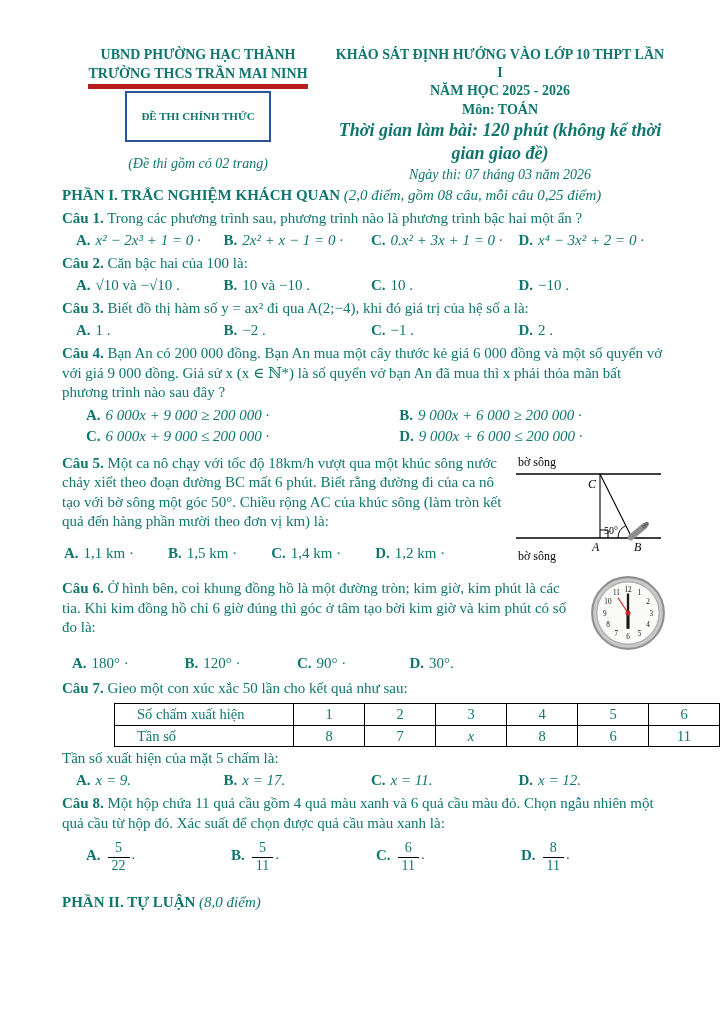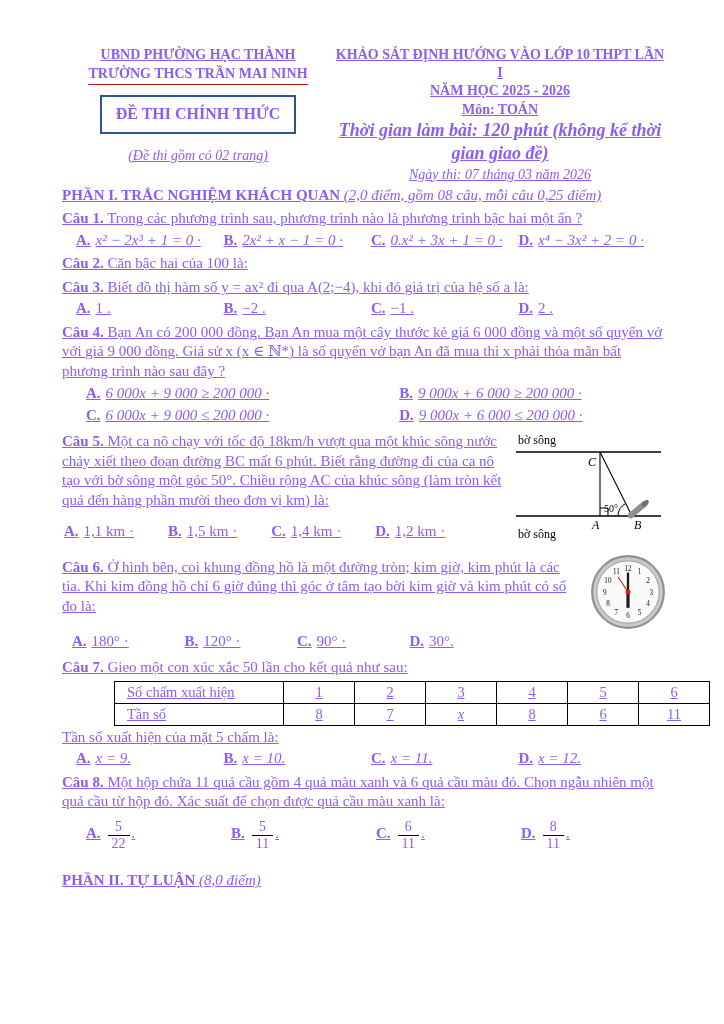--- a/index.html
+++ b/index.html
@@ -1,30 +1,30 @@
 <!DOCTYPE html>
 <html><head>
 <meta charset="utf-8">
 <style>
   html,body{margin:0;padding:0;background:#ffffff;}
   .page{
     width:724px;height:912px;box-sizing:border-box;
     padding:46px 58px 0 62px;
     font-family:"Liberation Serif","DejaVu Serif",serif;
-    font-size:15px;line-height:1.3;color:#8b5cf6;
-    position:relative;overflow:hidden;background:#fff;text-decoration:underline;
+    font-size:15px;line-height:1.3;color:#0f766e;
+    position:relative;overflow:hidden;background:#fff;
   }
   .bold{font-weight:bold}
   .italic{font-style:italic}
   .header{display:flex;}
   .h-left{width:272px;text-align:center;}
   .h-right{flex:1;text-align:center;}
   .h-left .org,.h-left .school{font-weight:bold;font-size:14px;}
-  .h-left .school{display:inline-block;border-bottom:1px solid #b91c1c;padding-bottom:1px;}
-  .exam-box{display:inline-block;border:2px solid #2e5496;padding:7px 14px;margin-top:10px;font-weight:bold;font-size:16px;}
+  .h-left .school{display:inline-block;border-bottom:5px solid #b91c1c;padding-bottom:1px;}
+  .exam-box{display:inline-block;border:2px solid #2e5496;padding:16px 14px;margin-top:2px;font-weight:bold;font-size:11px;}
   .pages-note{font-style:italic;margin-top:13px;font-size:14px;}
   .h-right .r1,.h-right .r2,.h-right .r3{font-weight:bold;font-size:14px;}
   .h-right .r4{font-weight:bold;font-style:italic;font-size:18px;}
   .h-right .r5{font-style:italic;font-size:14px;}
   .exam-code{text-align:right;font-weight:bold;margin-top:8px;}
   .part{margin-top:2px;}
   .q{margin-top:4px;}
   .qlabel{font-weight:bold;}
   .math{font-style:italic;}
   .opts{display:flex;margin:2px 0 2px 14px;}
@@ -34,21 +34,21 @@
   .opts.two .opt{flex:0 0 54%;margin:1px 0;}
   .opts.two .opt:nth-child(even){flex:0 0 46%;}
   .qwrap{display:flex;margin-top:6px;}
   .qtext{flex:1;padding-right:10px;}
   .fig-col{flex:0 0 150px;}
   .opts.tight{margin:12px 0 2px 2px;}
   .opts.tight .opt{flex:0 0 auto;margin-right:34px;}
   .opts.q6{margin:16px 0 2px 10px;max-width:450px;}
   .freq-table{border-collapse:collapse;margin:4px 0 2px 52px;font-size:14.5px;}
   .freq-table td{border:1px solid #000;padding:1px 8px;text-align:center;min-width:54px;}
-  .freq-table td.first{text-align:left;min-width:148px;padding-left:12px;}
+  .freq-table td.first{text-align:left;min-width:148px;padding-left:22px;}
   .frac{display:inline-block;vertical-align:middle;text-align:center;line-height:1.02;font-size:14px;margin:2px 2px 0 2px;}
   .frac .fnum{display:block;border-bottom:1px solid #000;padding:0 4px 1px 4px;}
   .frac .fden{display:block;padding:1px 4px 0 4px;}
   .opts.frac-row{margin-top:6px;margin-left:24px;}
   .part2{margin-top:20px;}
   .q9{margin-top:18px;}
   .q9a{margin:8px 0 0 40px;}
   svg text{font-family:"Liberation Serif","DejaVu Serif",serif;}
   .clock-col{flex:0 0 88px;display:flex;justify-content:flex-end;}
 </style>
@@ -86,20 +86,26 @@
   <div class="opts">
     <div class="opt"><span class="key">A.</span><span class="math">x² − 2x³ + 1 = 0 ·</span></div>
     <div class="opt"><span class="key">B.</span><span class="math">2x² + x − 1 = 0 ·</span></div>
     <div class="opt"><span class="key">C.</span><span class="math">0.x² + 3x + 1 = 0 ·</span></div>
     <div class="opt"><span class="key">D.</span><span class="math">x⁴ − 3x² + 2 = 0 ·</span></div>
   </div>
 
   <div class="q">
     <span class="qlabel">Câu 2.</span>
     <span>Căn bậc hai của 100 là:</span>
+  </div>
+  <div class="opts">
+    <div class="opt"><span class="key">A.</span><span>√10 và −√10 .</span></div>
+    <div class="opt"><span class="key">B.</span><span>10 và −10 .</span></div>
+    <div class="opt"><span class="key">C.</span><span>10 .</span></div>
+    <div class="opt"><span class="key">D.</span><span>−10 .</span></div>
   </div>
 
   <div class="q">
     <span class="qlabel">Câu 3.</span>
     <span>Biết đồ thị hàm số y = ax² đi qua A(2;−4), khi đó giá trị của hệ số a là:</span>
   </div>
   <div class="opts">
     <div class="opt"><span class="key">A.</span><span>1 .</span></div>
     <div class="opt"><span class="key">B.</span><span>−2 .</span></div>
     <div class="opt"><span class="key">C.</span><span>−1 .</span></div>
@@ -213,21 +219,21 @@
       <td class="math">x</td>
       <td>8</td>
       <td>6</td>
       <td>11</td>
     </tr>
   </tbody>
     </table>
   <div>Tần số xuất hiện  của mặt 5 chấm là:</div>
   <div class="opts">
     <div class="opt"><span class="key">A.</span><span class="math">x = 9.</span></div>
-    <div class="opt"><span class="key">B.</span><span class="math">x = 10.</span></div>
+    <div class="opt"><span class="key">B.</span><span class="math">x = 17.</span></div>
     <div class="opt"><span class="key">C.</span><span class="math">x = 11.</span></div>
     <div class="opt"><span class="key">D.</span><span class="math">x = 12.</span></div>
   </div>
 
   <div class="q">
     <span class="qlabel">Câu 8.</span>
     <span>Một hộp chứa 11 quả cầu gồm 4 quả màu xanh  và 6 quả cầu màu đỏ. Chọn ngẫu nhiên một quả cầu từ hộp đó. Xác suất để chọn được quả cầu màu xanh là:</span>
   </div>
   <div class="opts frac-row">
     <div class="opt"><span class="key">A.</span><span class="frac"><span class="fnum">5</span><span class="fden">22</span></span><span>.</span></div>

